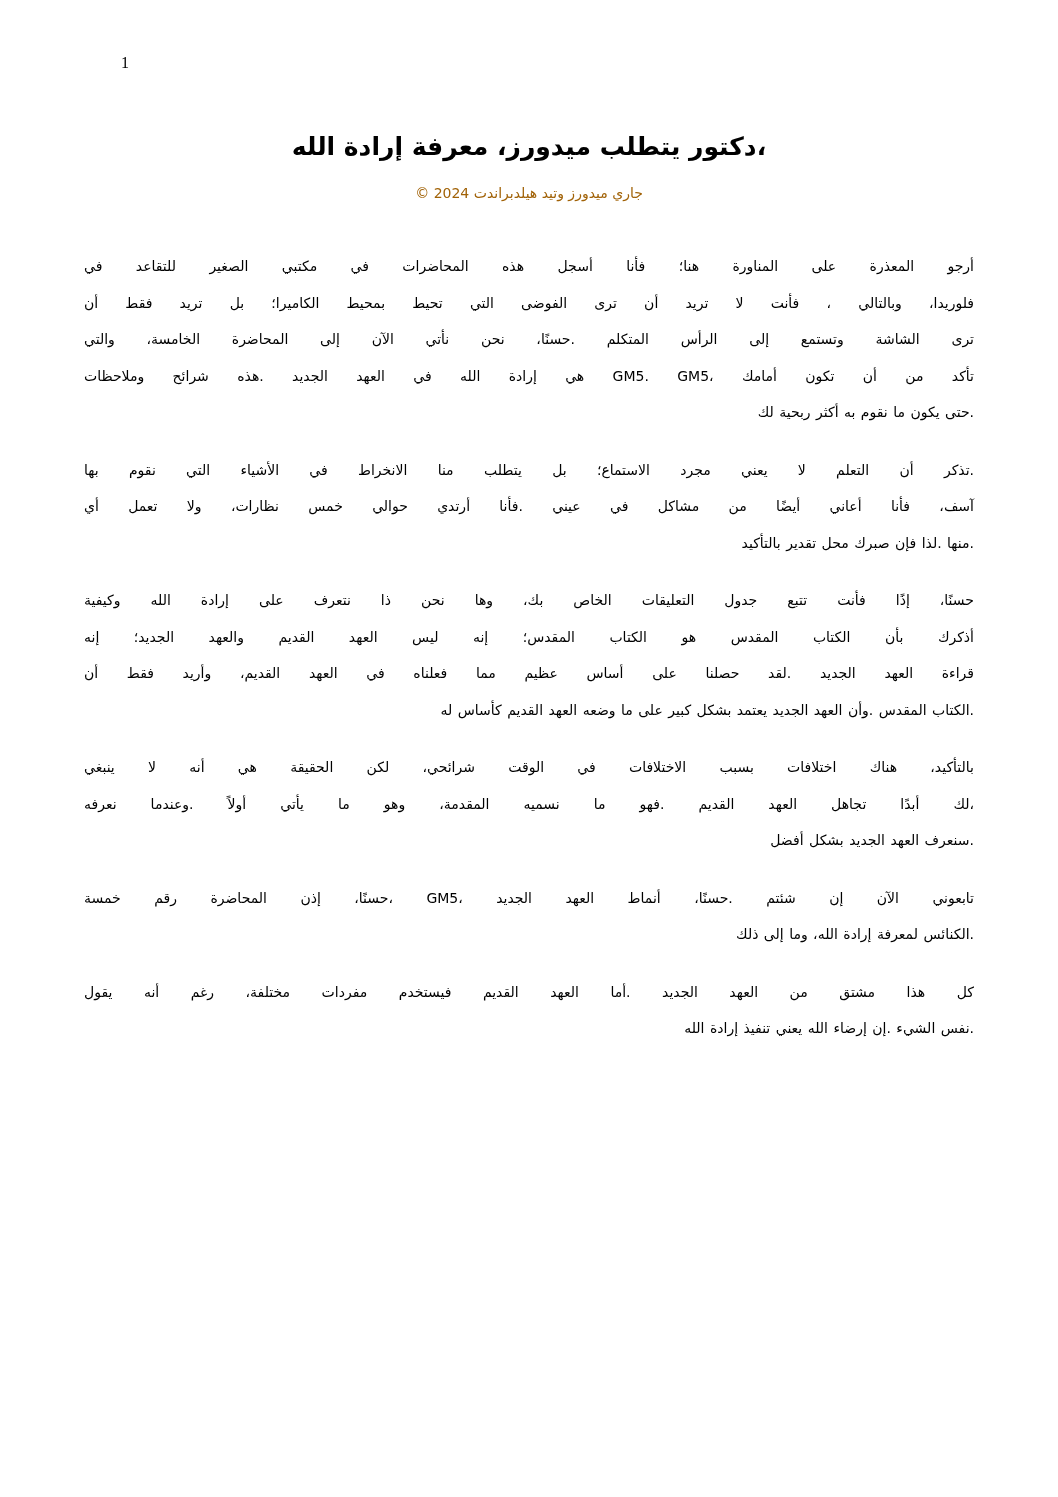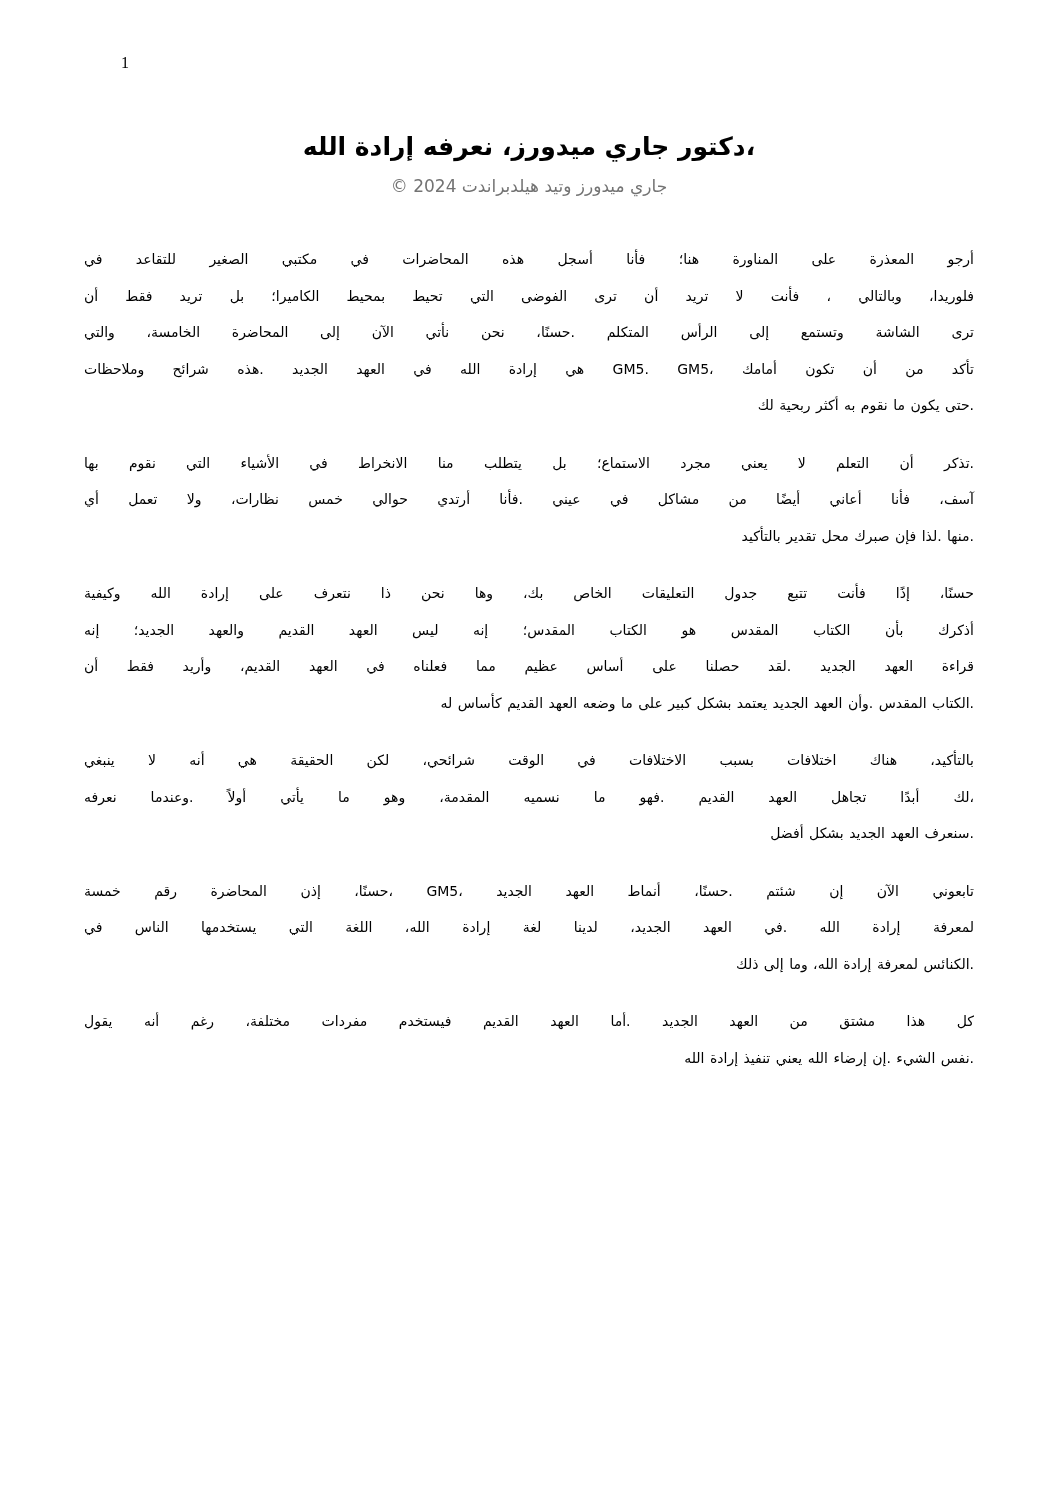--- a/index.html
+++ b/index.html
@@ -29,24 +29,24 @@
     text-align: center;
     direction: rtl;
   }
   .title-line {
     font-size: 25px;
     font-weight: bold;
     line-height: 42px;
     color: #000000;
   }
   .byline {
-    margin-top: 5px;
-    font-size: 17px;
+    margin-top: 12px;
+    font-size: 14px;
     line-height: 26px;
-    color: #737373;
+    color: #a16207;
   }
   .doc-body {
     margin: 42px 84px 0 84px;
     direction: rtl;
   }
   .paragraph {
     margin: 0 0 21px 0;
     direction: rtl;
   }
   .text-line {
@@ -63,21 +63,21 @@
     text-align-last: right;
   }
 </style>
 </head>
 <body>
 
 <div class="page">
   <div class="page-number">1</div>
 
   <div class="doc-header">
-    <div class="title-line">،دكتور جاري ميدورز، نعرفه إرادة الله</div>
+    <div class="title-line">،دكتور يتطلب ميدورز، معرفة إرادة الله</div>
     <div class="byline">جاري ميدورز وتيد هيلدبراندت 2024 ©</div>
   </div>
 
   <div class="doc-body">
       <div class="paragraph" dir="rtl">
         <div class="text-line" dir="rtl">أرجو المعذرة على المناورة هنا؛ فأنا أسجل هذه المحاضرات في مكتبي الصغير للتقاعد في</div>
         <div class="text-line" dir="rtl">فلوريدا، وبالتالي ، فأنت لا تريد أن ترى الفوضى التي تحيط بمحيط الكاميرا؛ بل تريد فقط أن</div>
         <div class="text-line" dir="rtl">ترى الشاشة وتستمع إلى الرأس المتكلم .حسنًا، نحن نأتي الآن إلى المحاضرة الخامسة، والتي</div>
         <div class="text-line" dir="rtl">تأكد من أن تكون أمامك ،GM5. GM5 هي إرادة الله في العهد الجديد .هذه شرائح وملاحظات</div>
         <div class="text-line line-last" dir="rtl">.حتى يكون ما نقوم به أكثر ربحية لك</div>
@@ -93,21 +93,20 @@
         <div class="text-line" dir="rtl">قراءة العهد الجديد .لقد حصلنا على أساس عظيم مما فعلناه في العهد القديم، وأريد فقط أن</div>
         <div class="text-line line-last" dir="rtl">.الكتاب المقدس .وأن العهد الجديد يعتمد بشكل كبير على ما وضعه العهد القديم كأساس له</div>
       </div>
       <div class="paragraph" dir="rtl">
         <div class="text-line" dir="rtl">بالتأكيد، هناك اختلافات بسبب الاختلافات في الوقت شرائحي، لكن الحقيقة هي أنه لا ينبغي</div>
         <div class="text-line" dir="rtl">،لك أبدًا تجاهل العهد القديم .فهو ما نسميه المقدمة، وهو ما يأتي أولاً .وعندما نعرفه</div>
         <div class="text-line line-last" dir="rtl">.سنعرف العهد الجديد بشكل أفضل</div>
       </div>
       <div class="paragraph" dir="rtl">
         <div class="text-line" dir="rtl">تابعوني الآن إن شئتم .حسنًا، أنماط العهد الجديد ،GM5 ،حسنًا، إذن المحاضرة رقم خمسة</div>
-        <div class="text-line" dir="rtl">لمعرفة إرادة الله .في العهد الجديد، لدينا لغة إرادة الله، اللغة التي يستخدمها الناس في</div>
         <div class="text-line line-last" dir="rtl">.الكنائس لمعرفة إرادة الله، وما إلى ذلك</div>
       </div>
       <div class="paragraph" dir="rtl">
         <div class="text-line" dir="rtl">كل هذا مشتق من العهد الجديد .أما العهد القديم فيستخدم مفردات مختلفة، رغم أنه يقول</div>
         <div class="text-line line-last" dir="rtl">.نفس الشيء .إن إرضاء الله يعني تنفيذ إرادة الله</div>
       </div>
     </div>
 </div>
 
 </body></html>

